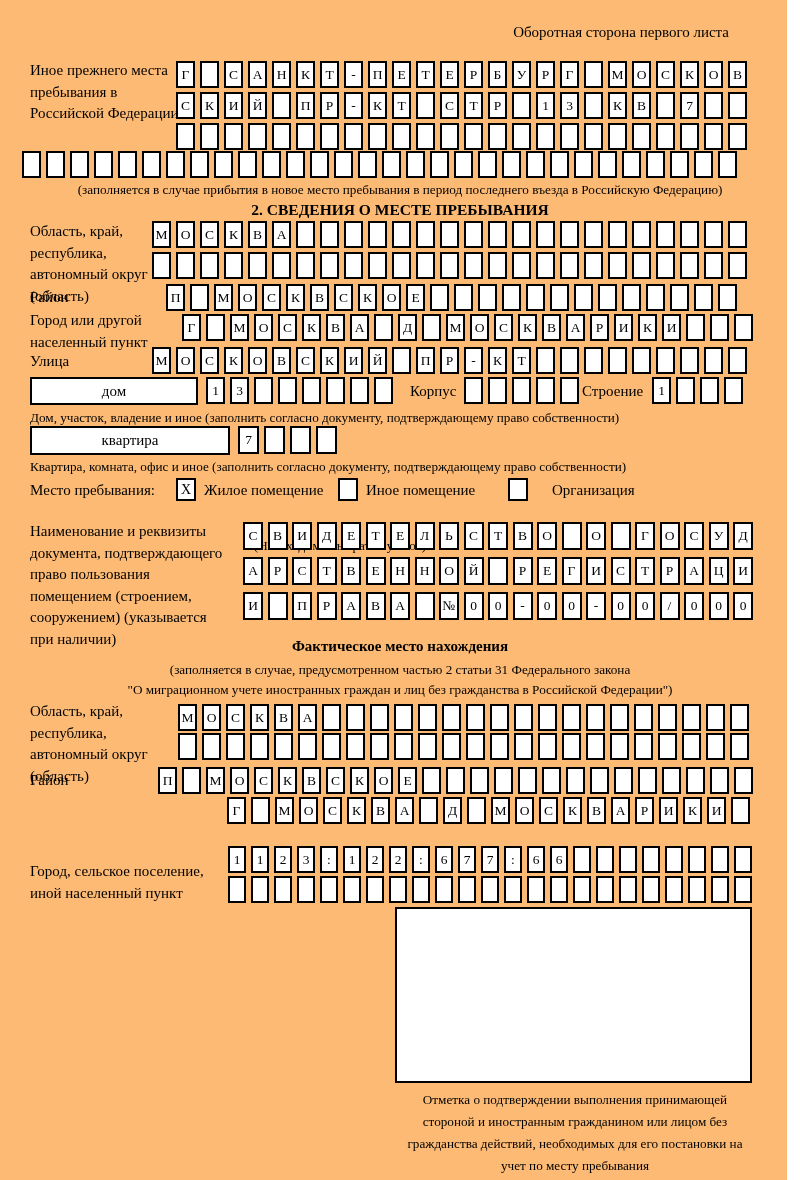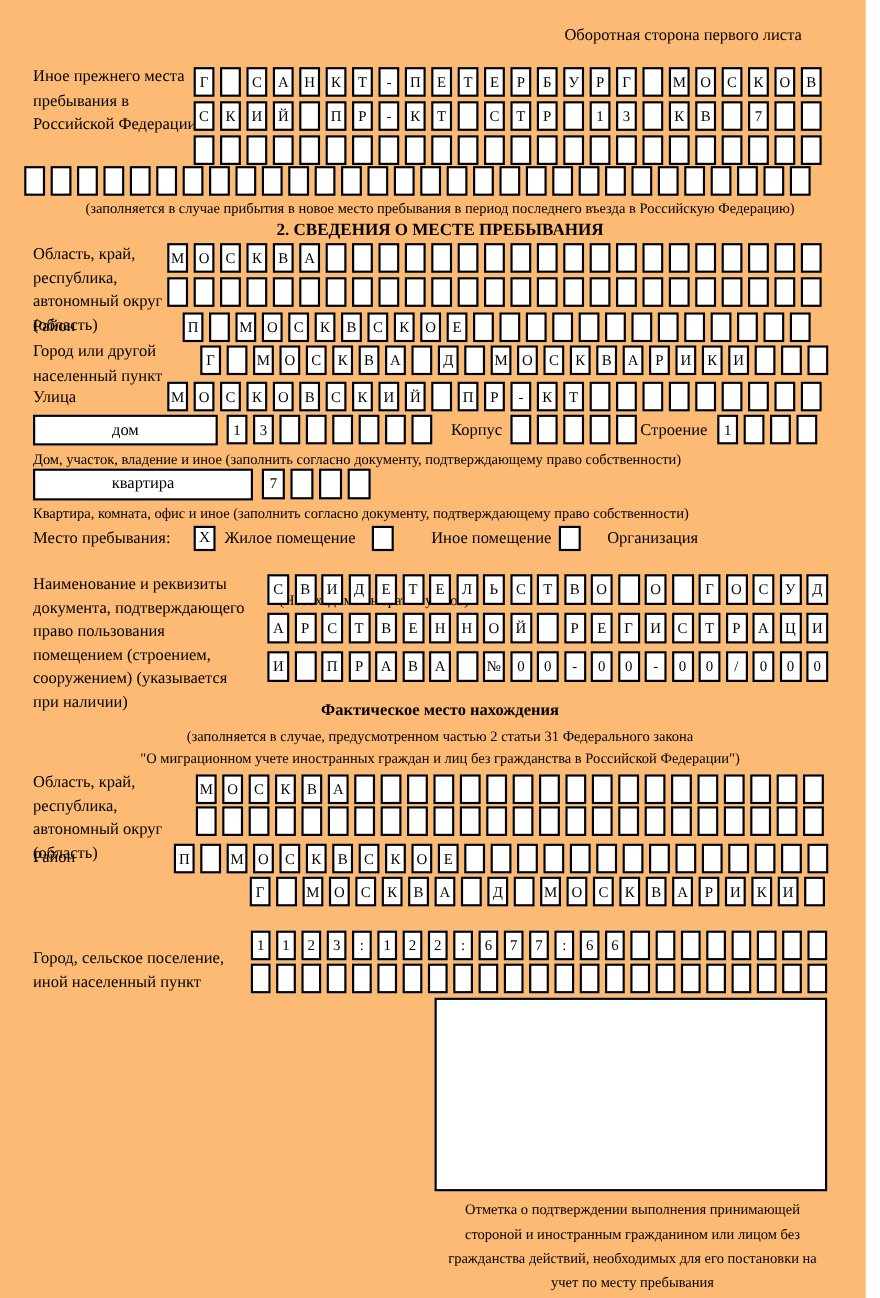--- a/index.html
+++ b/index.html
@@ -331,21 +331,21 @@
       <span class="cell"></span>
       <span class="cell"></span>
       <span class="cell"></span>
     </div>
   <div class="abs note" style="left:30px; top:459px;">Квартира, комната, офис и иное (заполнить согласно документу, подтверждающему право собственности)</div>
 
   <div class="abs lbl" style="left:30px; top:480px;">Место пребывания:</div>
   <span class="chk" style="left:176px; top:478px;">X</span>
   <div class="abs lbl" style="left:204px; top:480px;">Жилое помещение</div>
   <span class="chk" style="left:338px; top:478px;"></span>
-  <div class="abs lbl" style="left:366px; top:480px;margin-left:26px;">Иное помещение</div>
+  <div class="abs lbl" style="left:366px; top:480px;">Иное помещение</div>
   <span class="chk" style="left:508px; top:478px;"></span>
   <div class="abs lbl" style="left:552px; top:480px;">Организация</div>
   <div class="abs note center" style="left:30px; top:506px; width:620px;margin-top:32px;">(Необходимо выбрать нужное)</div>
 
   <div class="abs lbl" style="left:30px; top:521px; width:195px;">Наименование и реквизиты документа, подтверждающего право пользования помещением (строением, сооружением) (указывается при наличии)</div>
   <div class="cellrow docrow" style="left:243px; top:522px;">
       <span class="cell">С</span>
       <span class="cell">В</span>
       <span class="cell">И</span>
       <span class="cell">Д</span>

